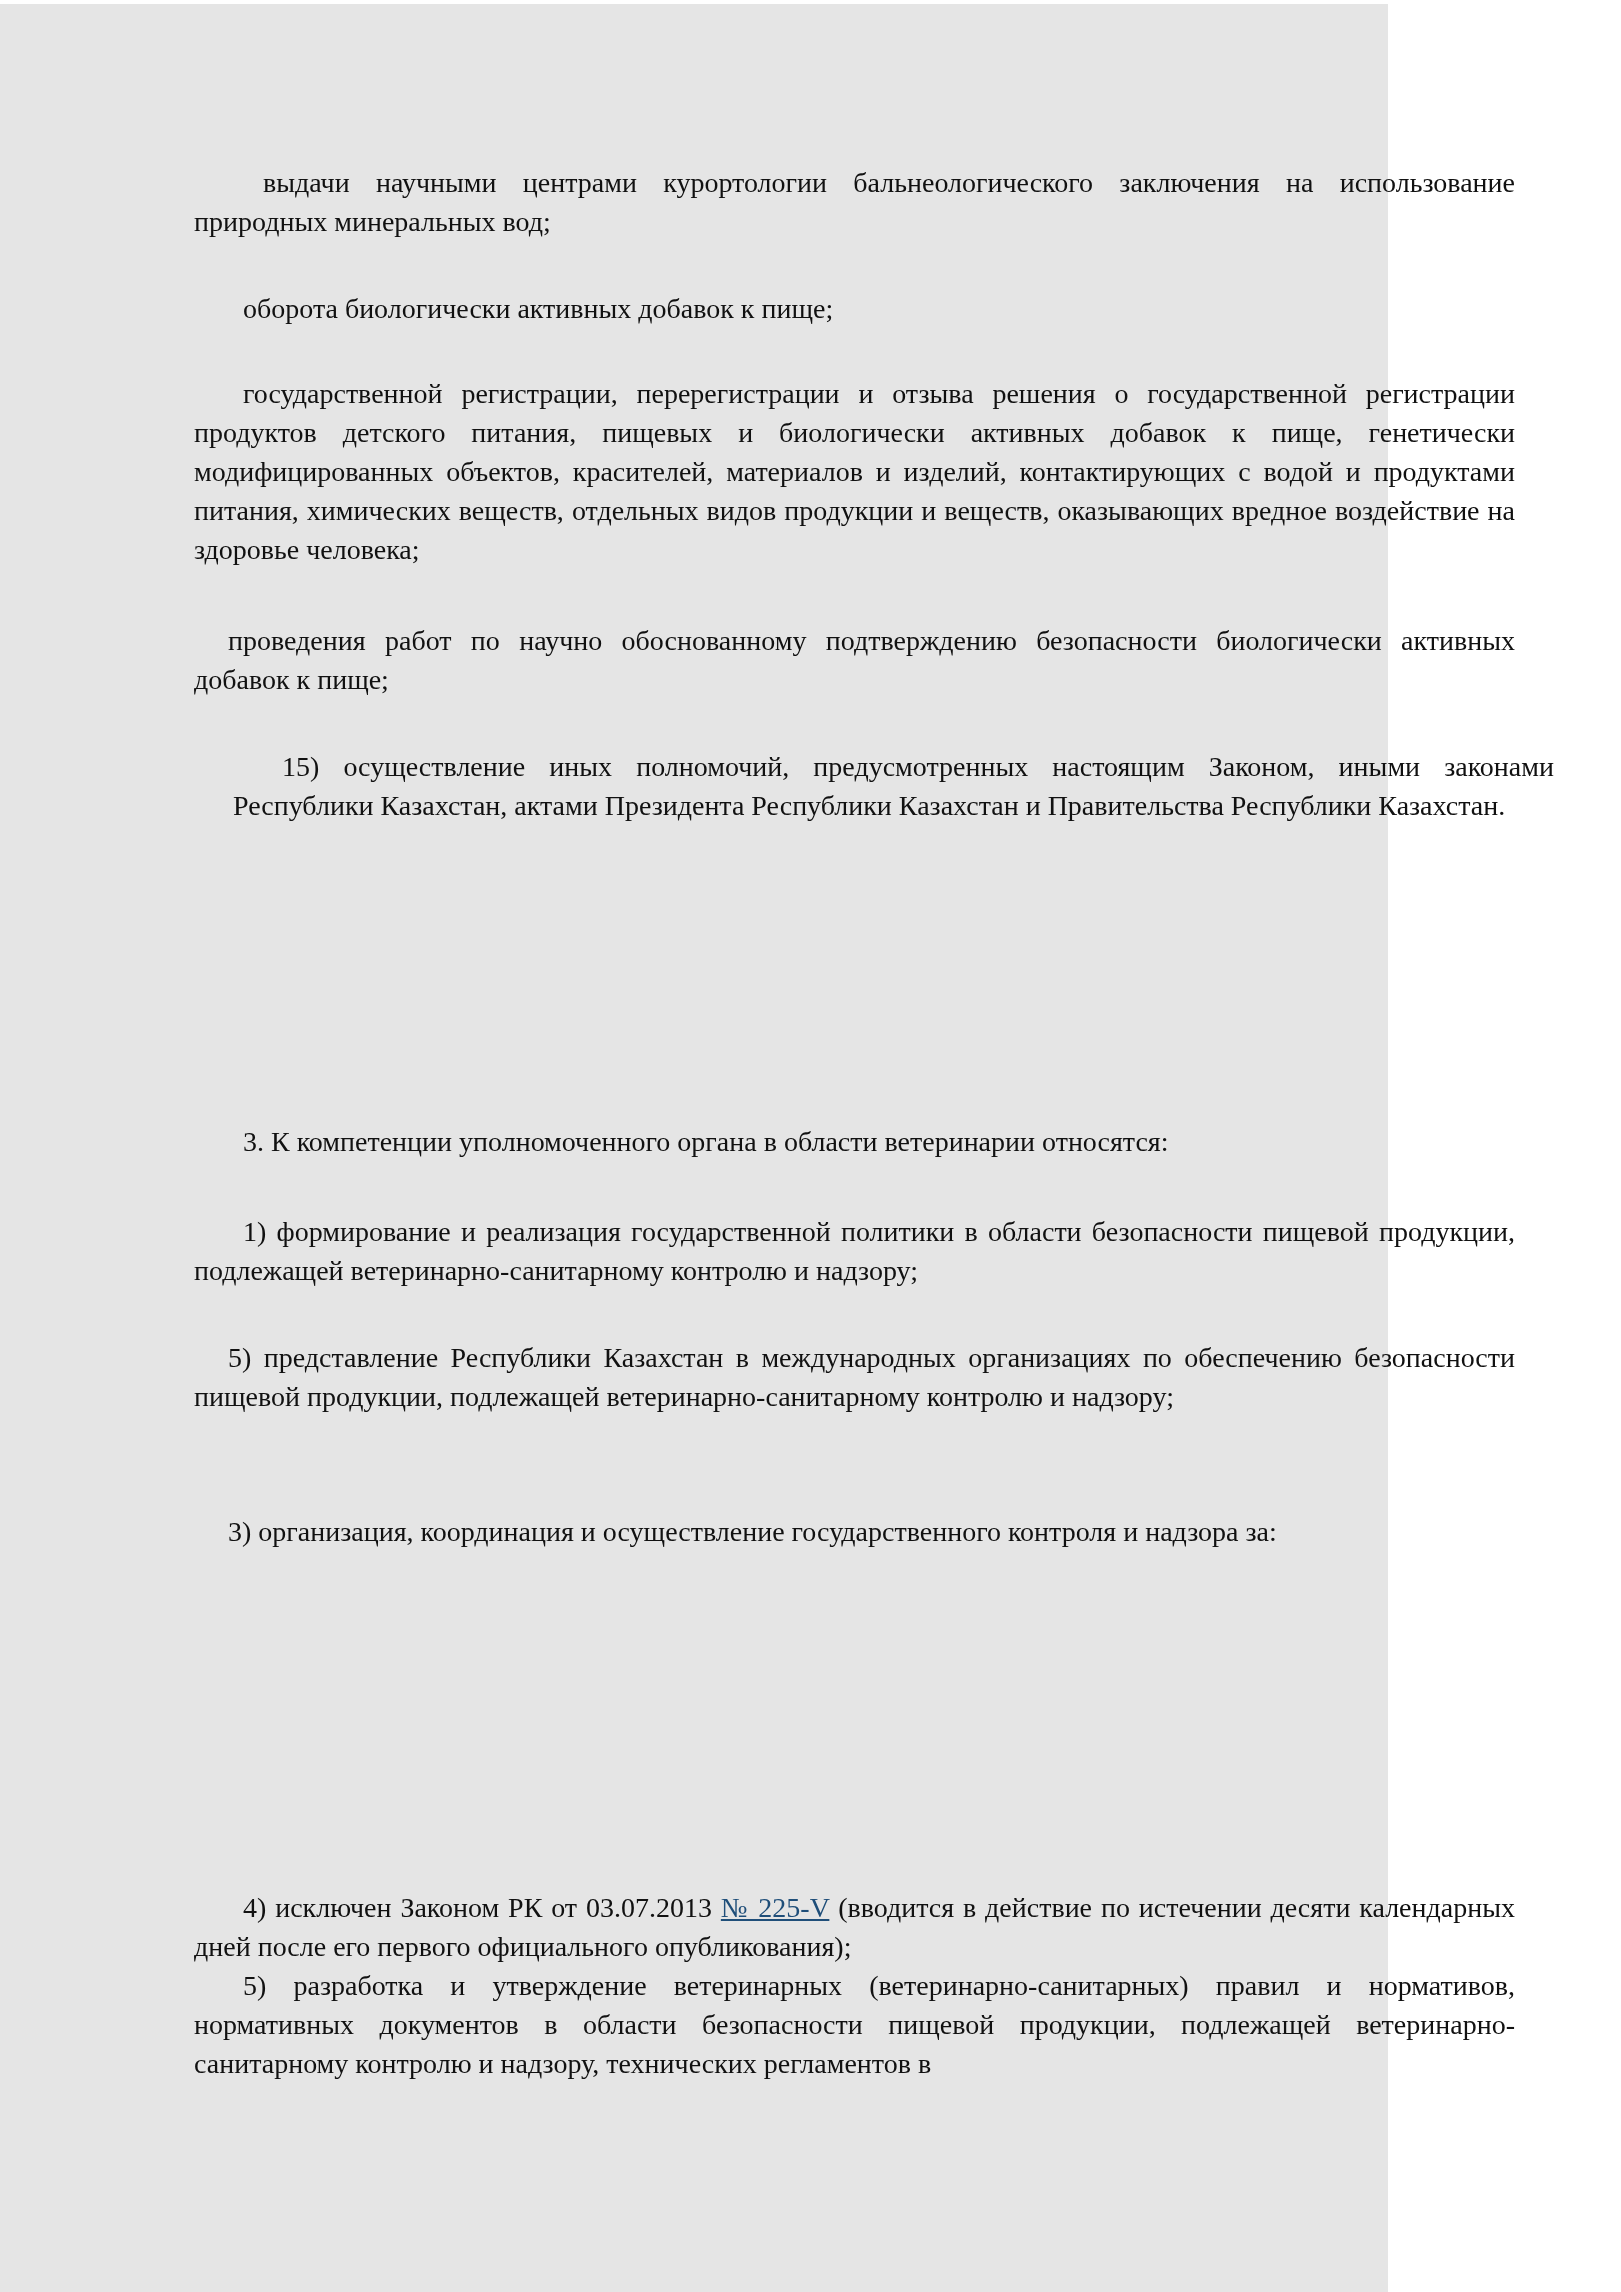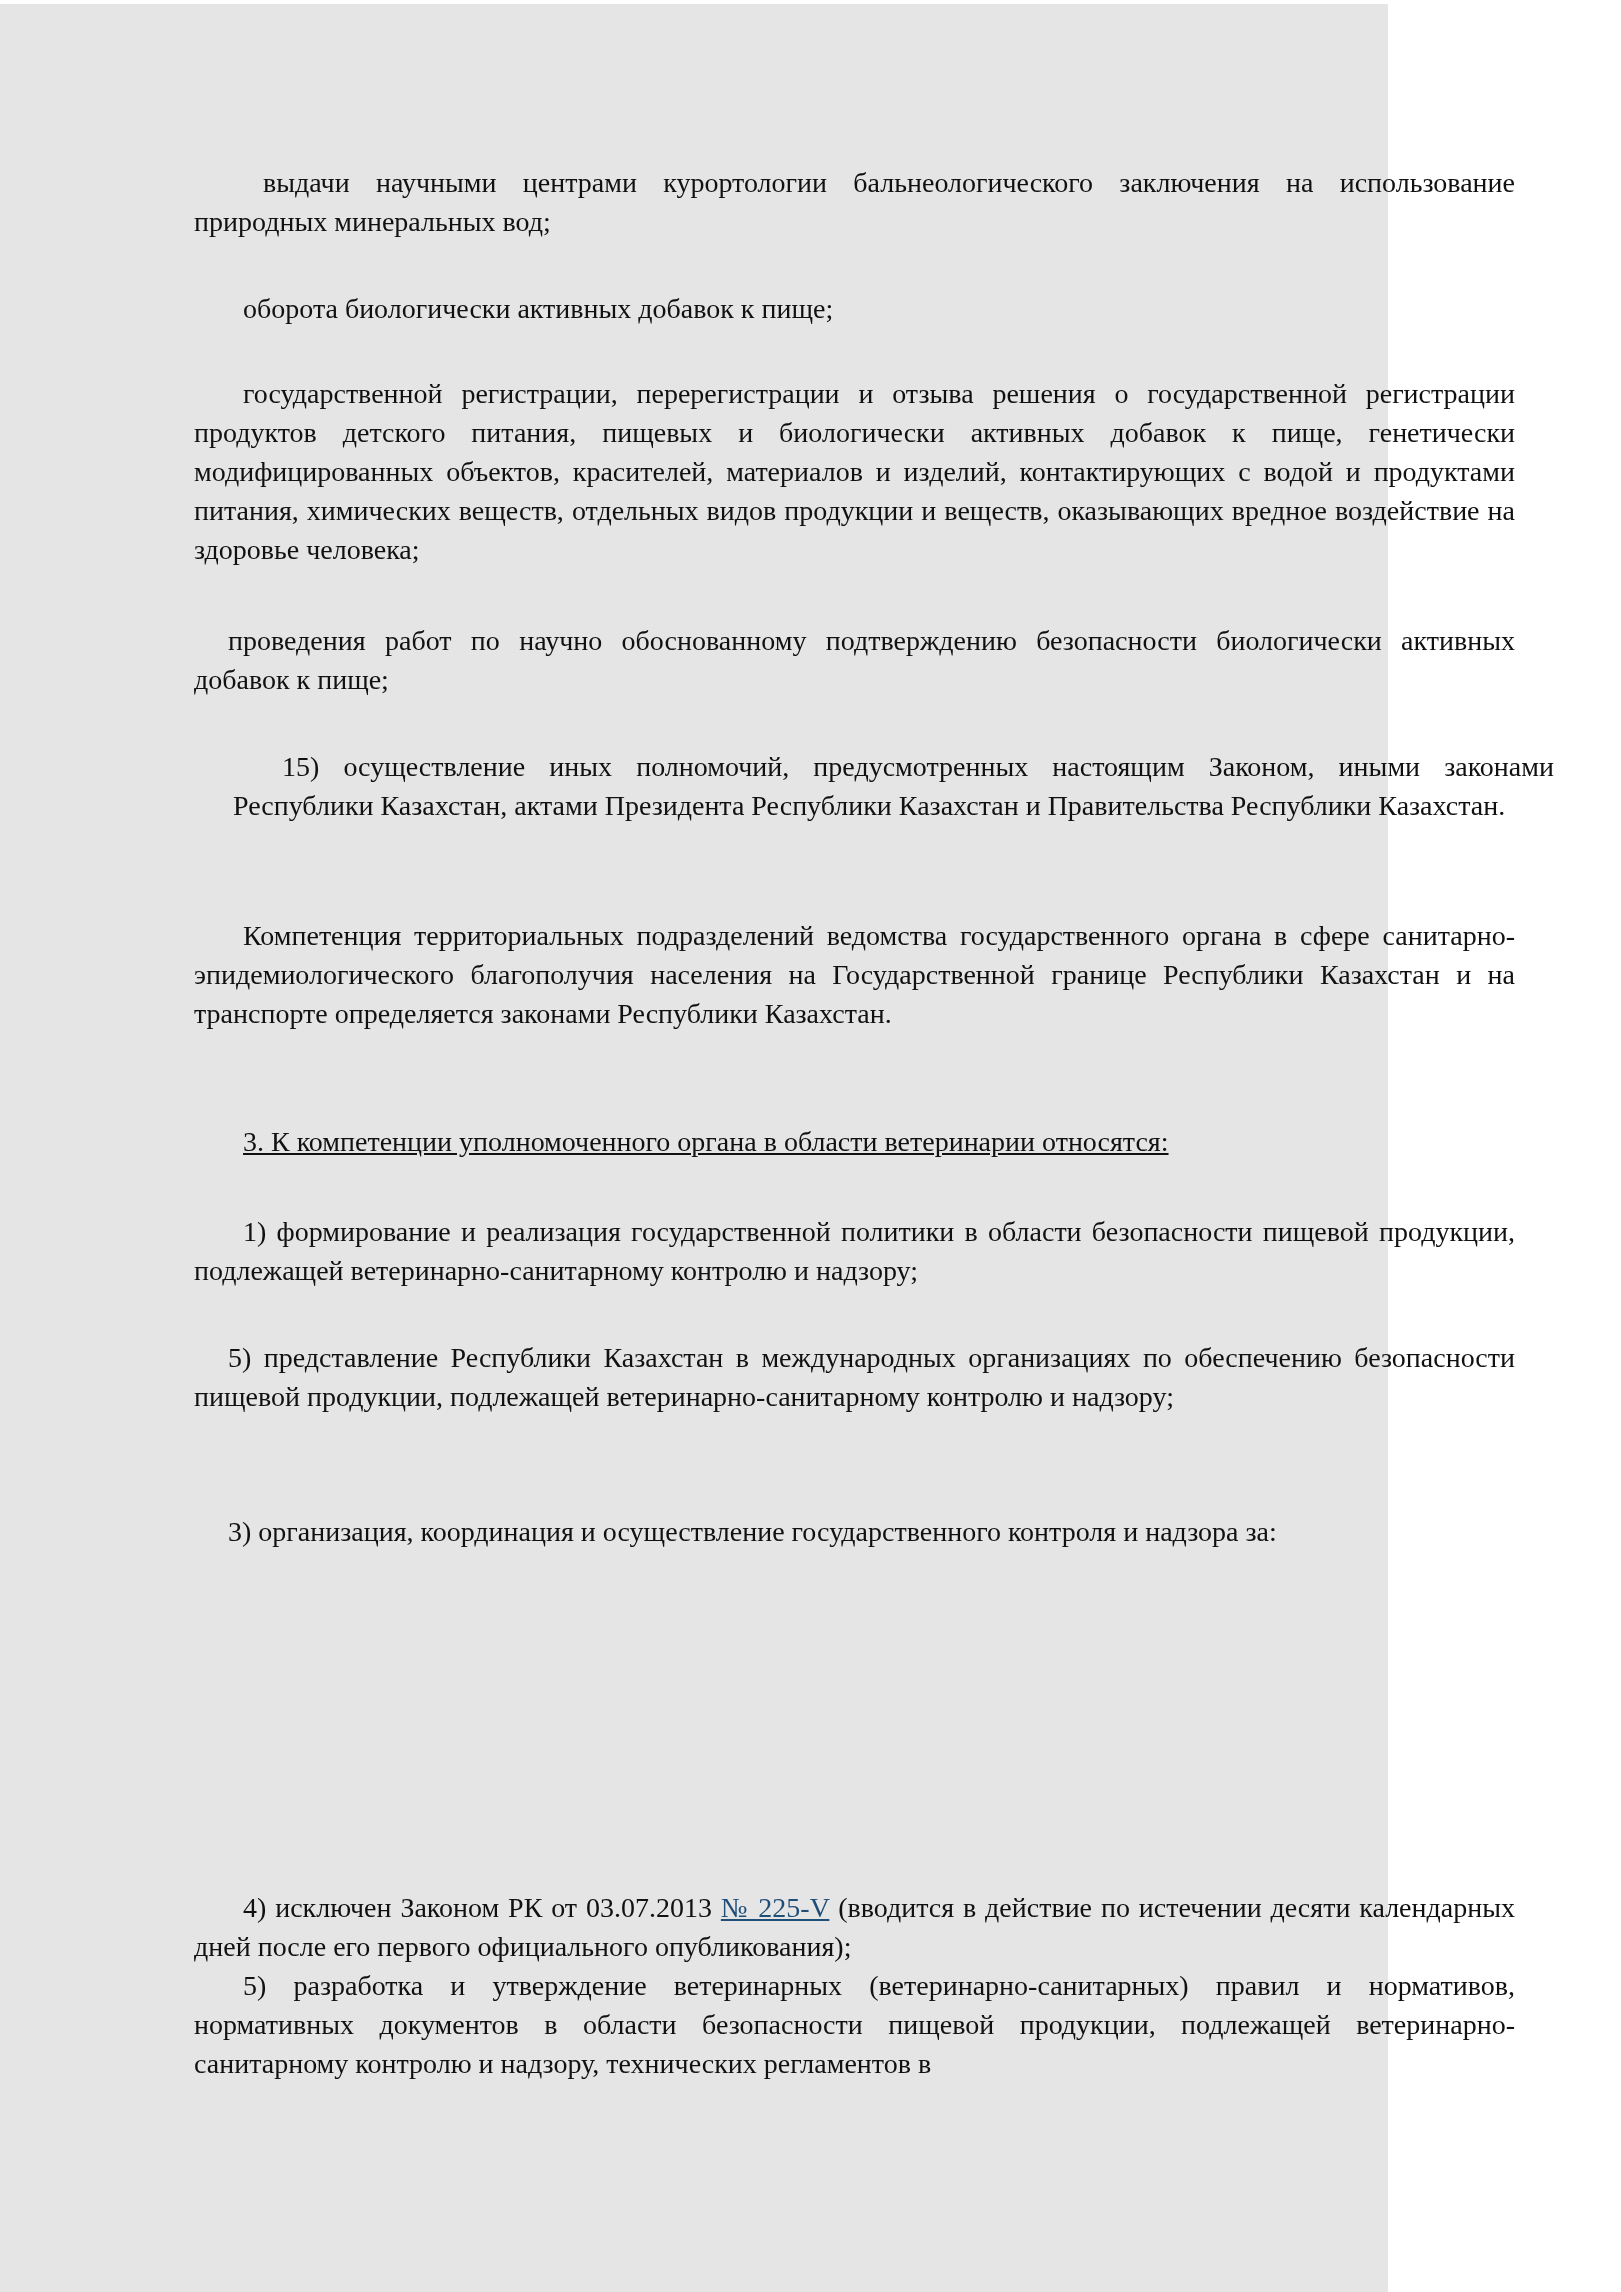--- a/index.html
+++ b/index.html
@@ -30,23 +30,22 @@
   <p class="para ind-l" style="top:159px;">выдачи научными центрами курортологии бальнеологического заключения на использование природных минеральных вод;</p>
 
   <p class="para ind-s" style="top:285px;">оборота биологически активных добавок к пище;</p>
 
   <p class="para ind-s" style="top:370px;">государственной регистрации, перерегистрации и отзыва решения о государственной регистрации продуктов детского питания, пищевых и биологически активных добавок к пище, генетически модифицированных объектов, красителей, материалов и изделий, контактирующих с водой и продуктами питания, химических веществ, отдельных видов продукции и веществ, оказывающих вредное воздействие на здоровье человека;</p>
 
   <p class="para ind-xs" style="top:617px;">проведения работ по научно обоснованному подтверждению безопасности биологически активных добавок к пище;</p>
 
   <p class="para ind-s" style="top:743px;margin-left:39px;">15) осуществление иных полномочий, предусмотренных настоящим Законом, иными законами Республики Казахстан, актами Президента Республики Казахстан и Правительства Республики Казахстан.</p>
 
-  <p class="para ind-s" style="top:912px;">Компетенция территориальных подразделений ведомства государственного органа в сфере санитарно-эпидемиологического благополучия населения на Государственной границе Республики Казахстан и на транспорте определяется законами Республики Казахстан.</p>
 
-  <p class="para ind-s" style="top:1118px;text-decoration:underline;">3. К компетенции уполномоченного органа в области ветеринарии относятся:</p>
+  <p class="para ind-s" style="top:1118px;">3. К компетенции уполномоченного органа в области ветеринарии относятся:</p>
 
   <p class="para ind-s" style="top:1208px;">1) формирование и реализация государственной политики в области безопасности пищевой продукции, подлежащей ветеринарно-санитарному контролю и надзору;</p>
 
   <p class="para ind-xs" style="top:1334px;">5) представление Республики Казахстан в международных организациях по обеспечению безопасности пищевой продукции, подлежащей ветеринарно-санитарному контролю и надзору;</p>
 
   <p class="para ind-xs" style="top:1500px;margin-top:8px;">3) организация, координация и осуществление государственного контроля и надзора за:</p>
 
 
 
   <p class="para ind-s" style="top:1884px;"><span>4) исключен Законом РК от 03.07.2013 </span><a class="doc-link" href="#">№ 225-V</a><span> (вводится в действие по истечении десяти календарных дней после его первого официального опубликования);</span></p>

